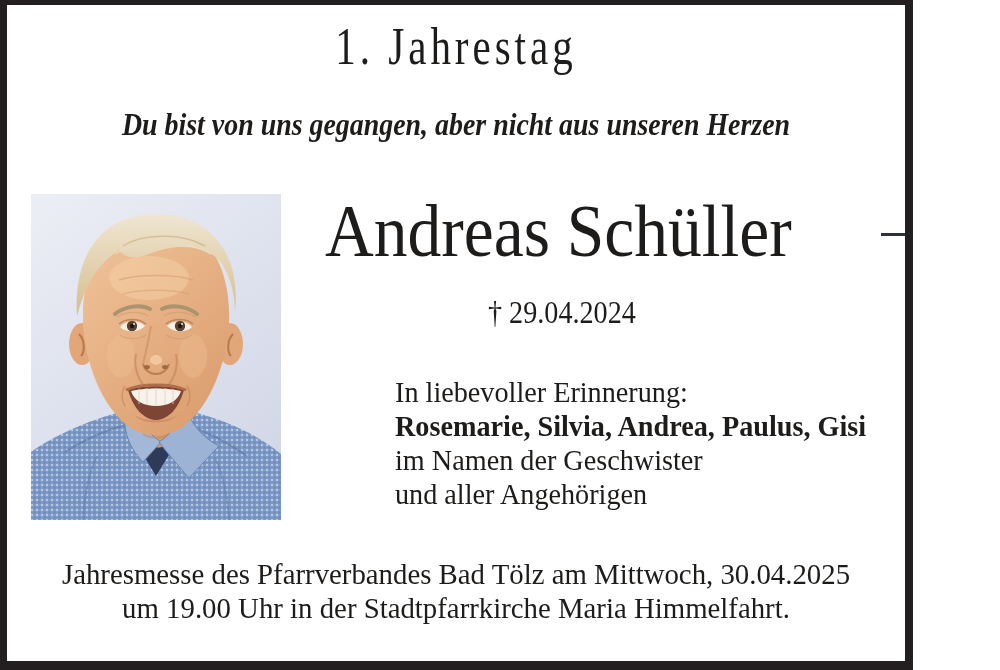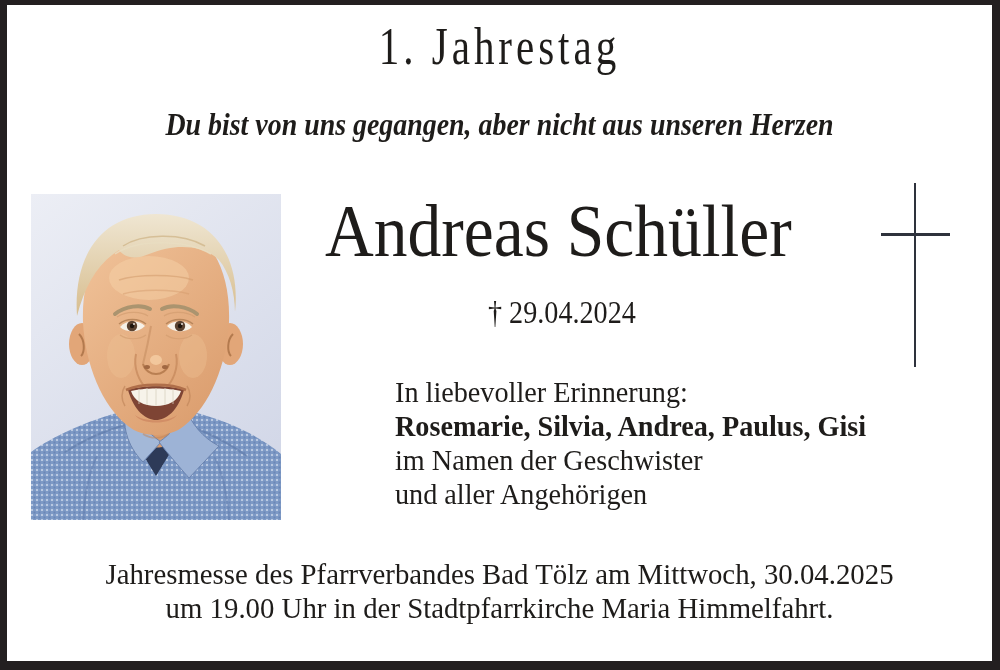--- a/index.html
+++ b/index.html
@@ -1,18 +1,18 @@
 <!DOCTYPE html>
 <html><head>
 <meta charset="utf-8">
 <style>
   html,body{margin:0;padding:0;background:#ffffff;}
   .page{
     position:relative;
-    width:1000px;height:670px;
+    width:913px;height:670px;
     box-sizing:border-box;
     background:#ffffff;
     border-style:solid;
     border-color:#231f20;
     border-width:5px 8px 9px 7px;
     font-family:"Liberation Serif","DejaVu Serif",serif;
     color:#1e1c1a;
     overflow:hidden;
   }
   .title{

